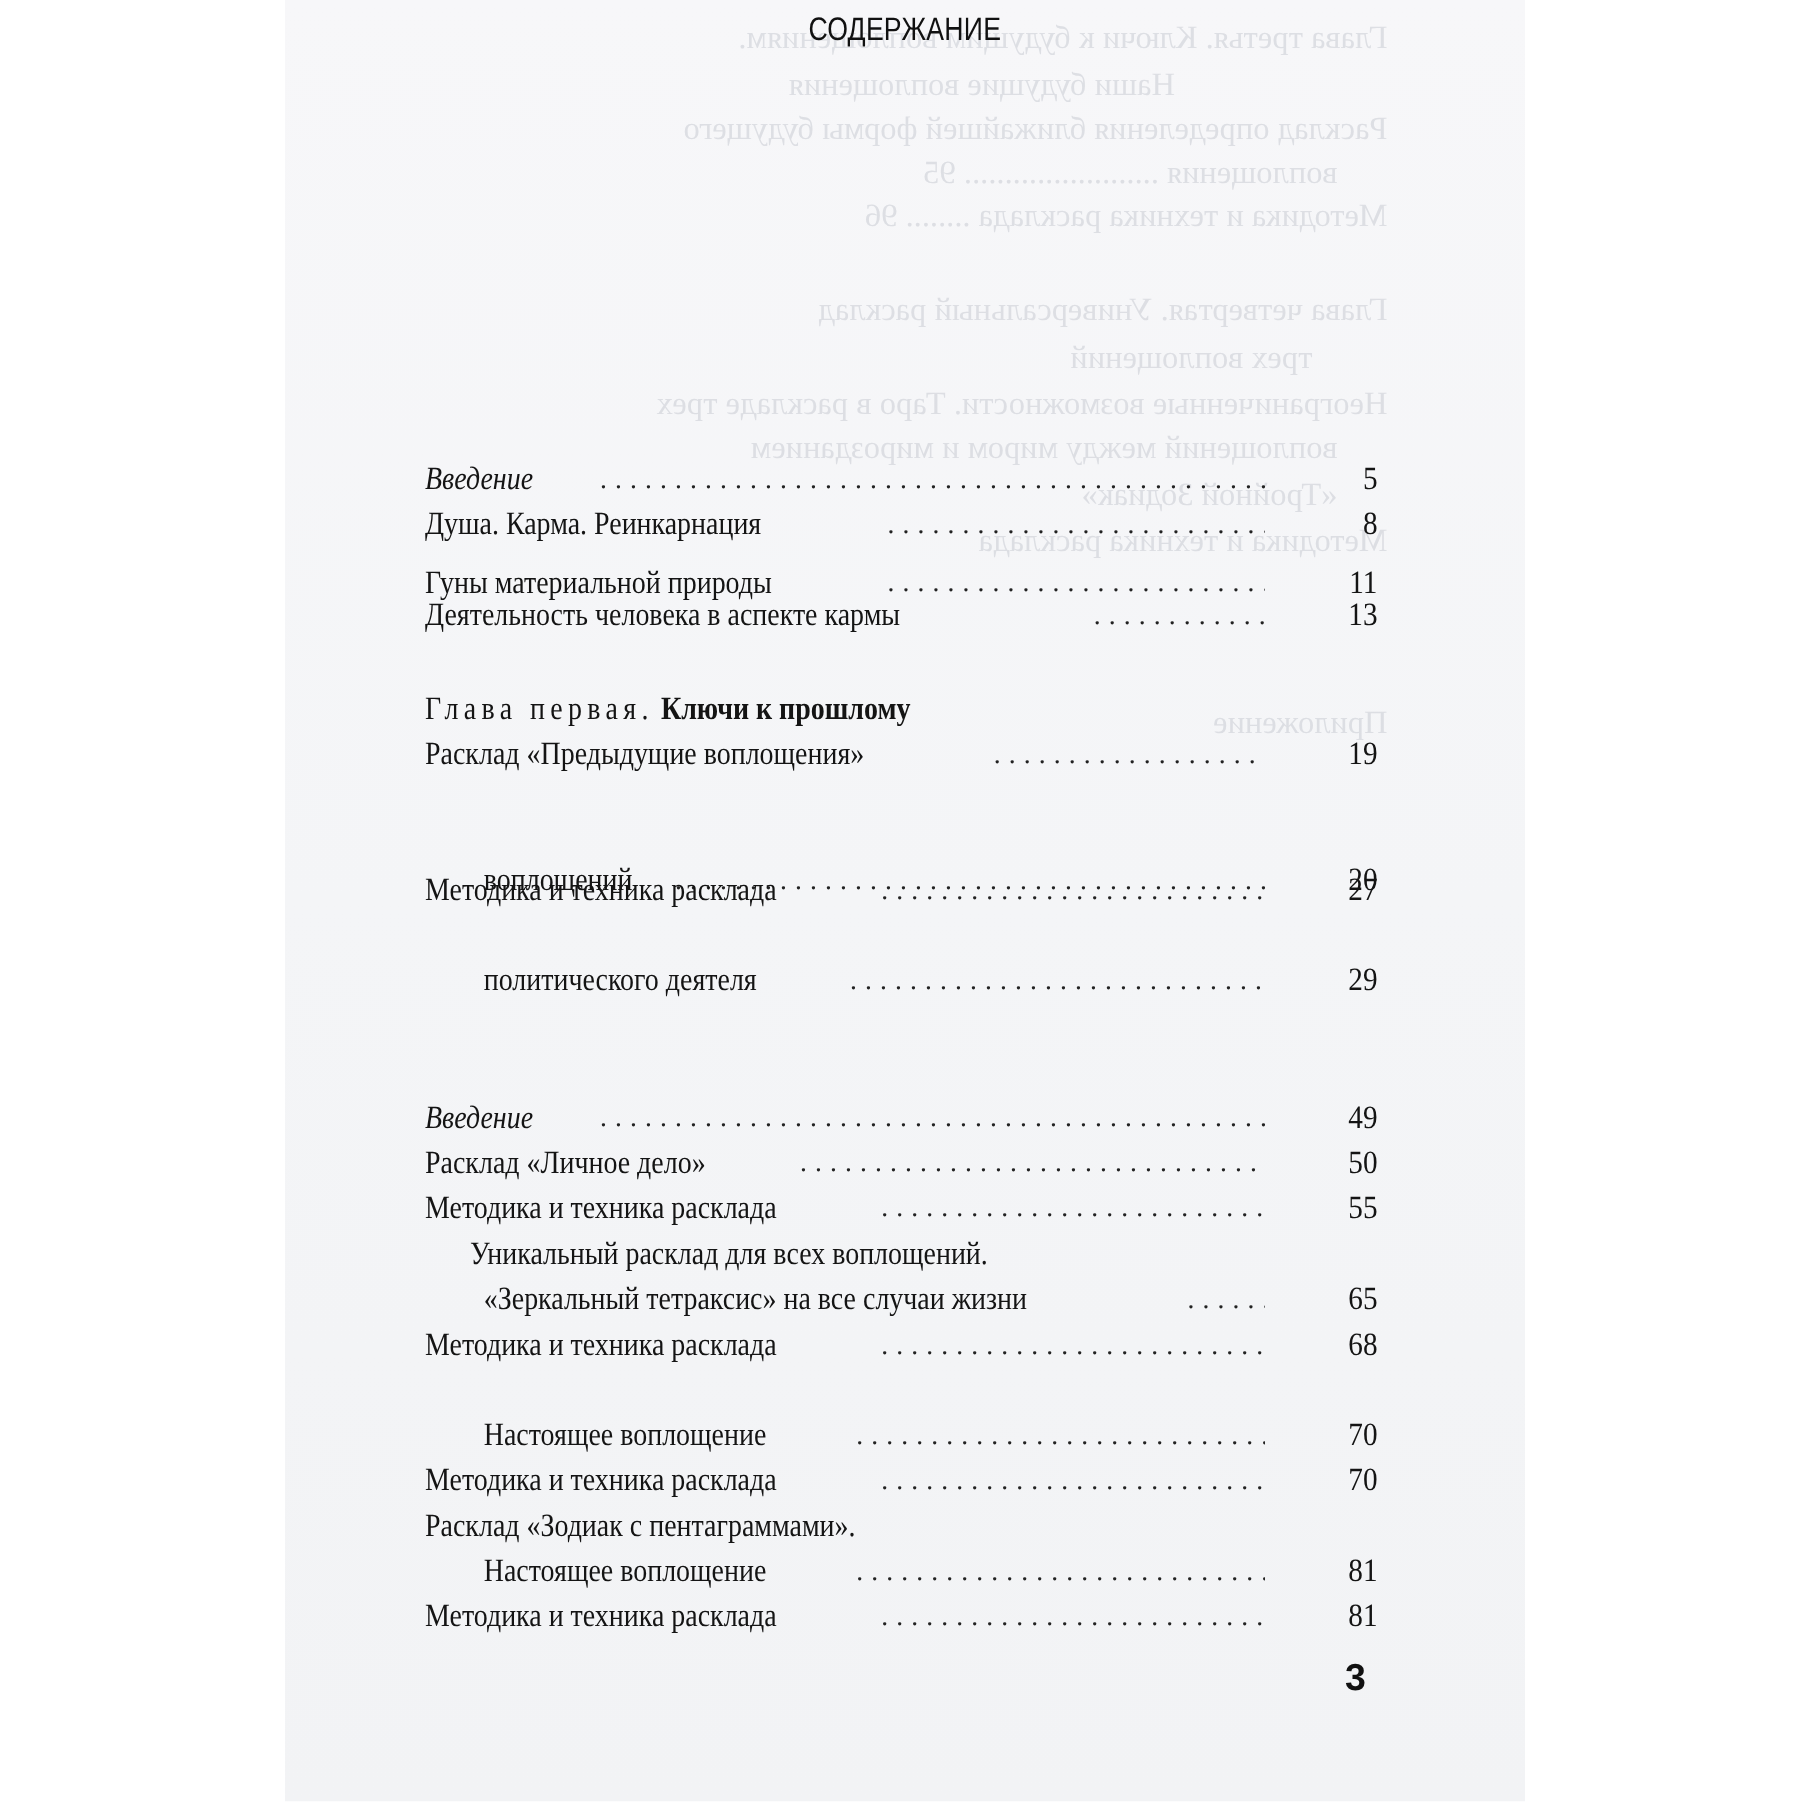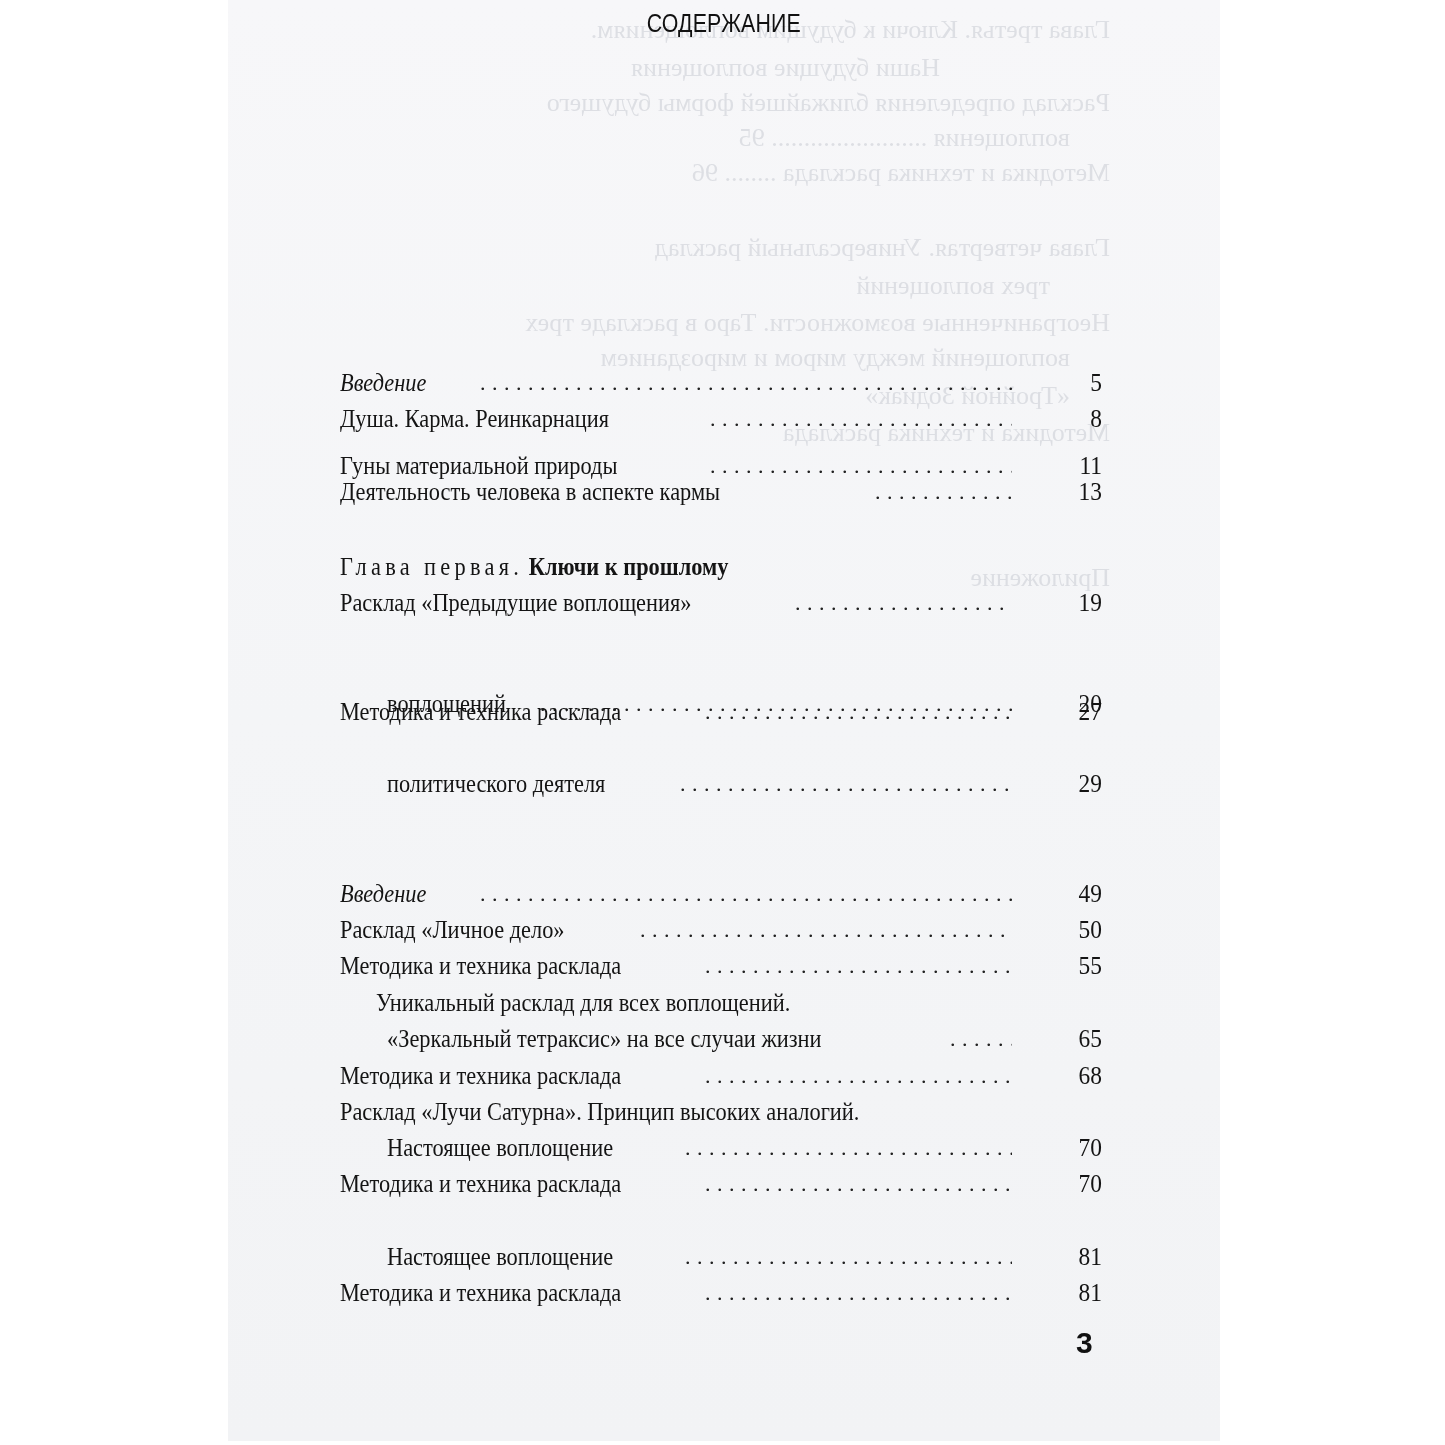--- a/index.html
+++ b/index.html
@@ -142,32 +142,32 @@
   <div class="row indent" style="top:1021px;">
     <span class="txt">«Зеркальный тетраксис» на все случаи жизни</span>
     <span class="lead" style="left:610px;">........................................................................................</span>
     <span class="num">65</span>
   </div>
   <div class="row" style="top:1058px;">
     <span class="txt">Методика и техника расклада</span>
     <span class="lead" style="left:365px;">........................................................................................</span>
     <span class="num">68</span>
   </div>
-  <div class="row" style="top:1094px;">
-    <span class="txt">Расклад «Лучи Сатурна». Принцип высоких аналогий.</span>
-  </div>
   <div class="row indent" style="top:1130px;">
     <span class="txt">Настоящее воплощение</span>
     <span class="lead" style="left:345px;">........................................................................................</span>
     <span class="num">70</span>
   </div>
   <div class="row" style="top:1166px;">
     <span class="txt">Методика и техника расклада</span>
     <span class="lead" style="left:365px;">........................................................................................</span>
     <span class="num">70</span>
+  </div>
+  <div class="row" style="top:1203px;">
+    <span class="txt">Расклад «Зодиак с пентаграммами».</span>
   </div>
   <div class="row indent" style="top:1239px;">
     <span class="txt">Настоящее воплощение</span>
     <span class="lead" style="left:345px;">........................................................................................</span>
     <span class="num">81</span>
   </div>
   <div class="row" style="top:1275px;">
     <span class="txt">Методика и техника расклада</span>
     <span class="lead" style="left:365px;">........................................................................................</span>
     <span class="num">81</span>

